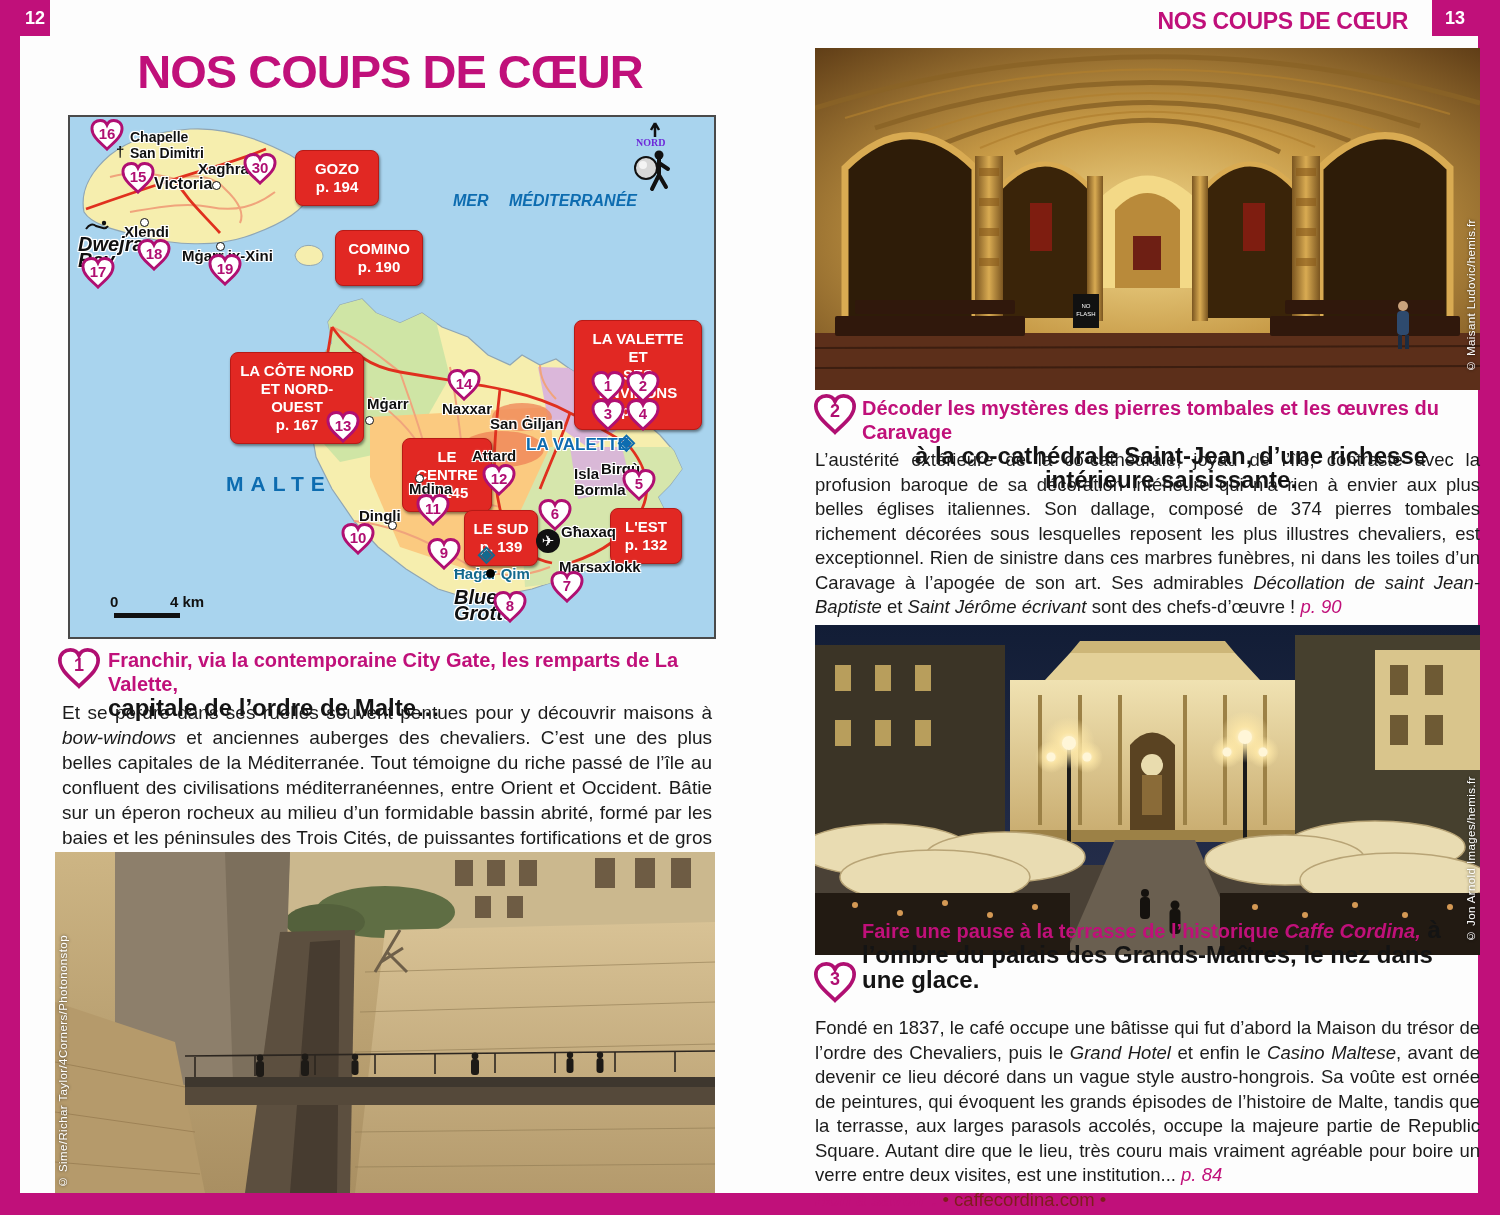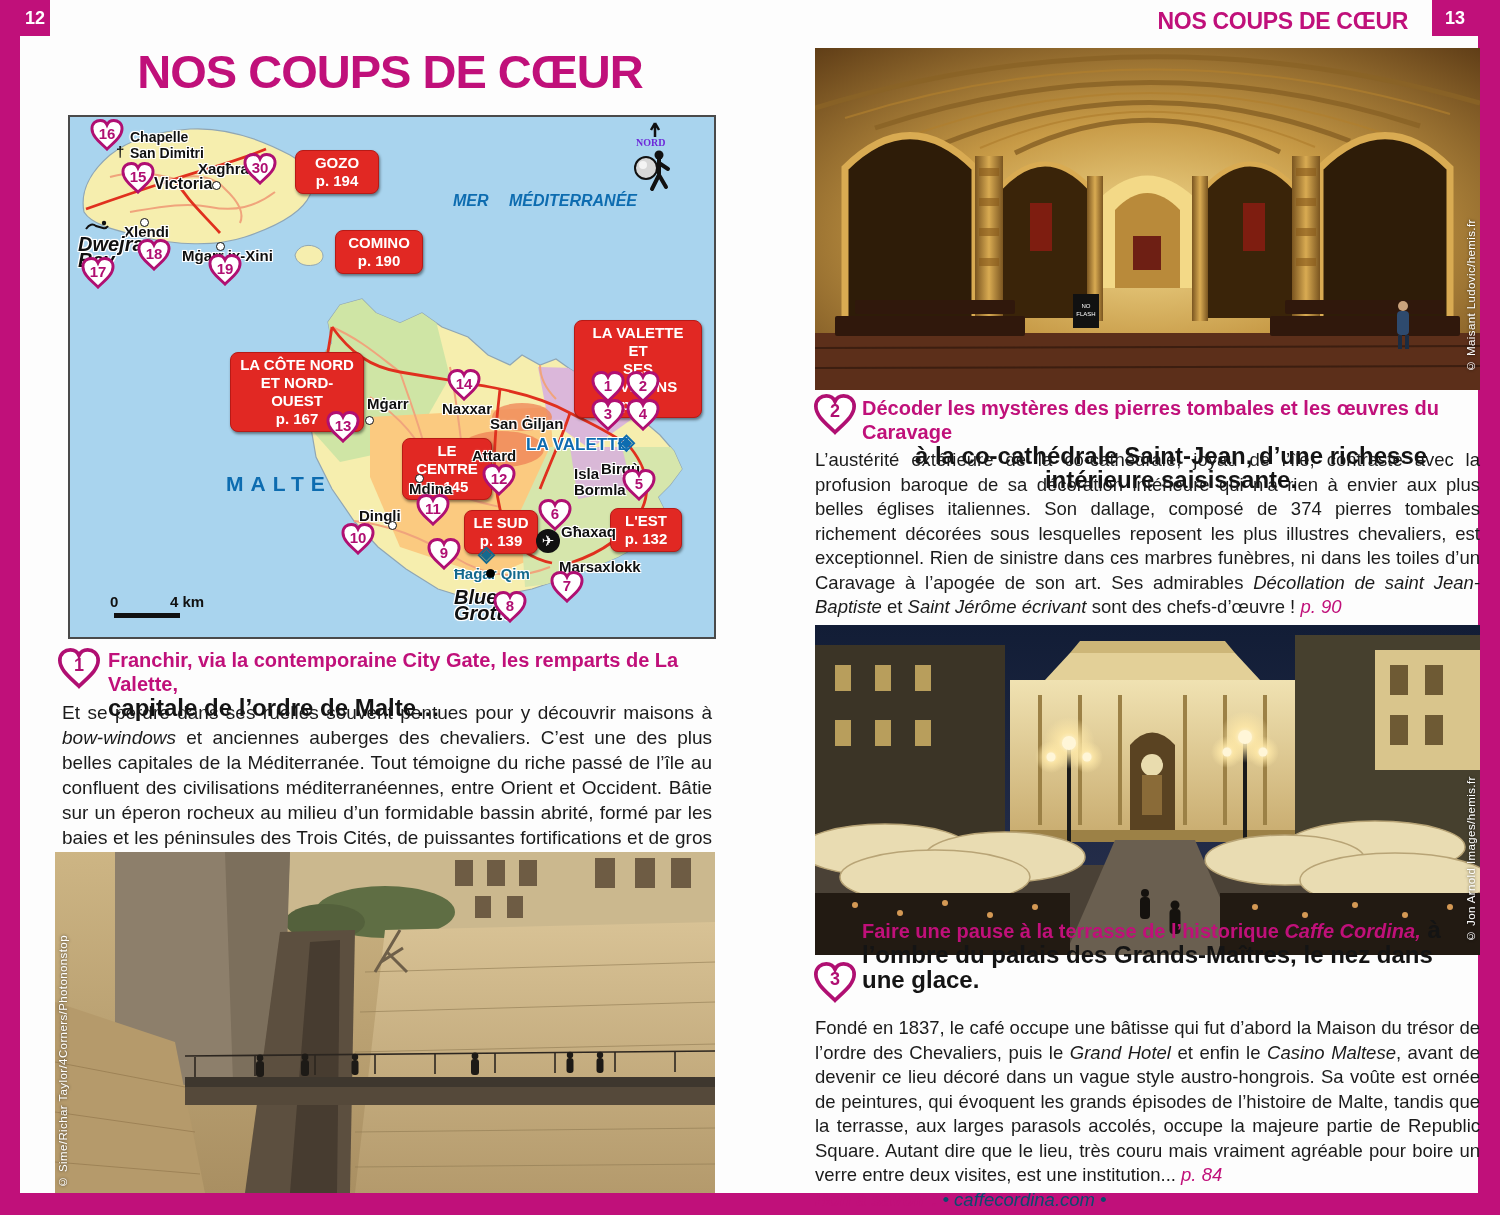--- a/index.html
+++ b/index.html
@@ -16,38 +16,38 @@
             color:#c0107a;font-weight:bold;font-size:47px;letter-spacing:-1px;}
   
   #map{position:absolute;left:68px;top:115px;width:644px;height:520px;background:#a9d4ee;
        border:2px solid #4a4a4a;overflow:hidden;}
   #map svg.base{position:absolute;left:0;top:0;}
   .town{position:absolute;font-weight:bold;font-size:15px;color:#101010;line-height:16px;
         text-shadow:-1px -1px 0 #fff,1px -1px 0 #fff,-1px 1px 0 #fff,1px 1px 0 #fff,0 0 3px #fff;}
   .pre{white-space:pre-line;}
   .italtown{font-style:italic;font-weight:bold;font-size:20px;}
   .mapbox{position:absolute;background:#e12823;border:1px solid #b71a16;color:#fff;font-weight:bold;
-          font-size:15px;line-height:18px;text-align:center;border-radius:8px;padding:3px 7px;
+          font-size:15px;line-height:18px;text-align:center;border-radius:8px;padding:9px 7px;
           box-shadow:1px 2px 3px rgba(0,0,0,.45);white-space:pre-line;}
   .marker{position:absolute;width:7px;height:7px;background:#fff;border:1.6px solid #111;border-radius:50%;}
   .heart{position:absolute;width:36px;height:33px;display:flex;align-items:center;justify-content:center;}
   .heart svg{position:absolute;left:0;top:0;}
   .heart span{position:relative;color:#b00f72;font-weight:bold;font-size:15px;padding-bottom:5px;}
   .bigheart{width:46px;height:42px;}
   .bigheart span{font-size:18px;padding-bottom:7px;}
   
   .h-line1{color:#c0107a;font-weight:bold;font-size:20px;line-height:24px;}
   .h-line2{color:#141414;font-weight:bold;font-size:24px;line-height:24px;}
   .body{font-size:19px;line-height:25px;text-align:justify;color:#1b1b1b;}
   .body2{font-size:18.5px;line-height:24.5px;}
   .it{font-style:italic;}
   .pref{color:#c0107a;font-style:italic;}
   .bon{color:#c0107a;font-weight:bold;font-style:italic;}
   .bontxt{font-style:italic;}
-  .bonlink{color:#0c4a6e;font-style:italic;}
+  .bonlink{color:#7f1d1d;}
   
   .photo{position:absolute;overflow:hidden;background:#888;}
   .credit{position:absolute;color:#fff;font-size:11.5px;letter-spacing:.4px;
           writing-mode:vertical-rl;transform:rotate(180deg);
           text-shadow:0 0 3px rgba(0,0,0,.7);z-index:5;}
   
   .airport{position:absolute;width:24px;height:24px;background:#111;border-radius:50%;color:#fff;
            display:flex;align-items:center;justify-content:center;font-size:15px;}
   .scale0,.scalekm{position:absolute;font-size:15px;font-weight:bold;color:#111;}
   .scalebar{position:absolute;height:5px;background:#111;}

